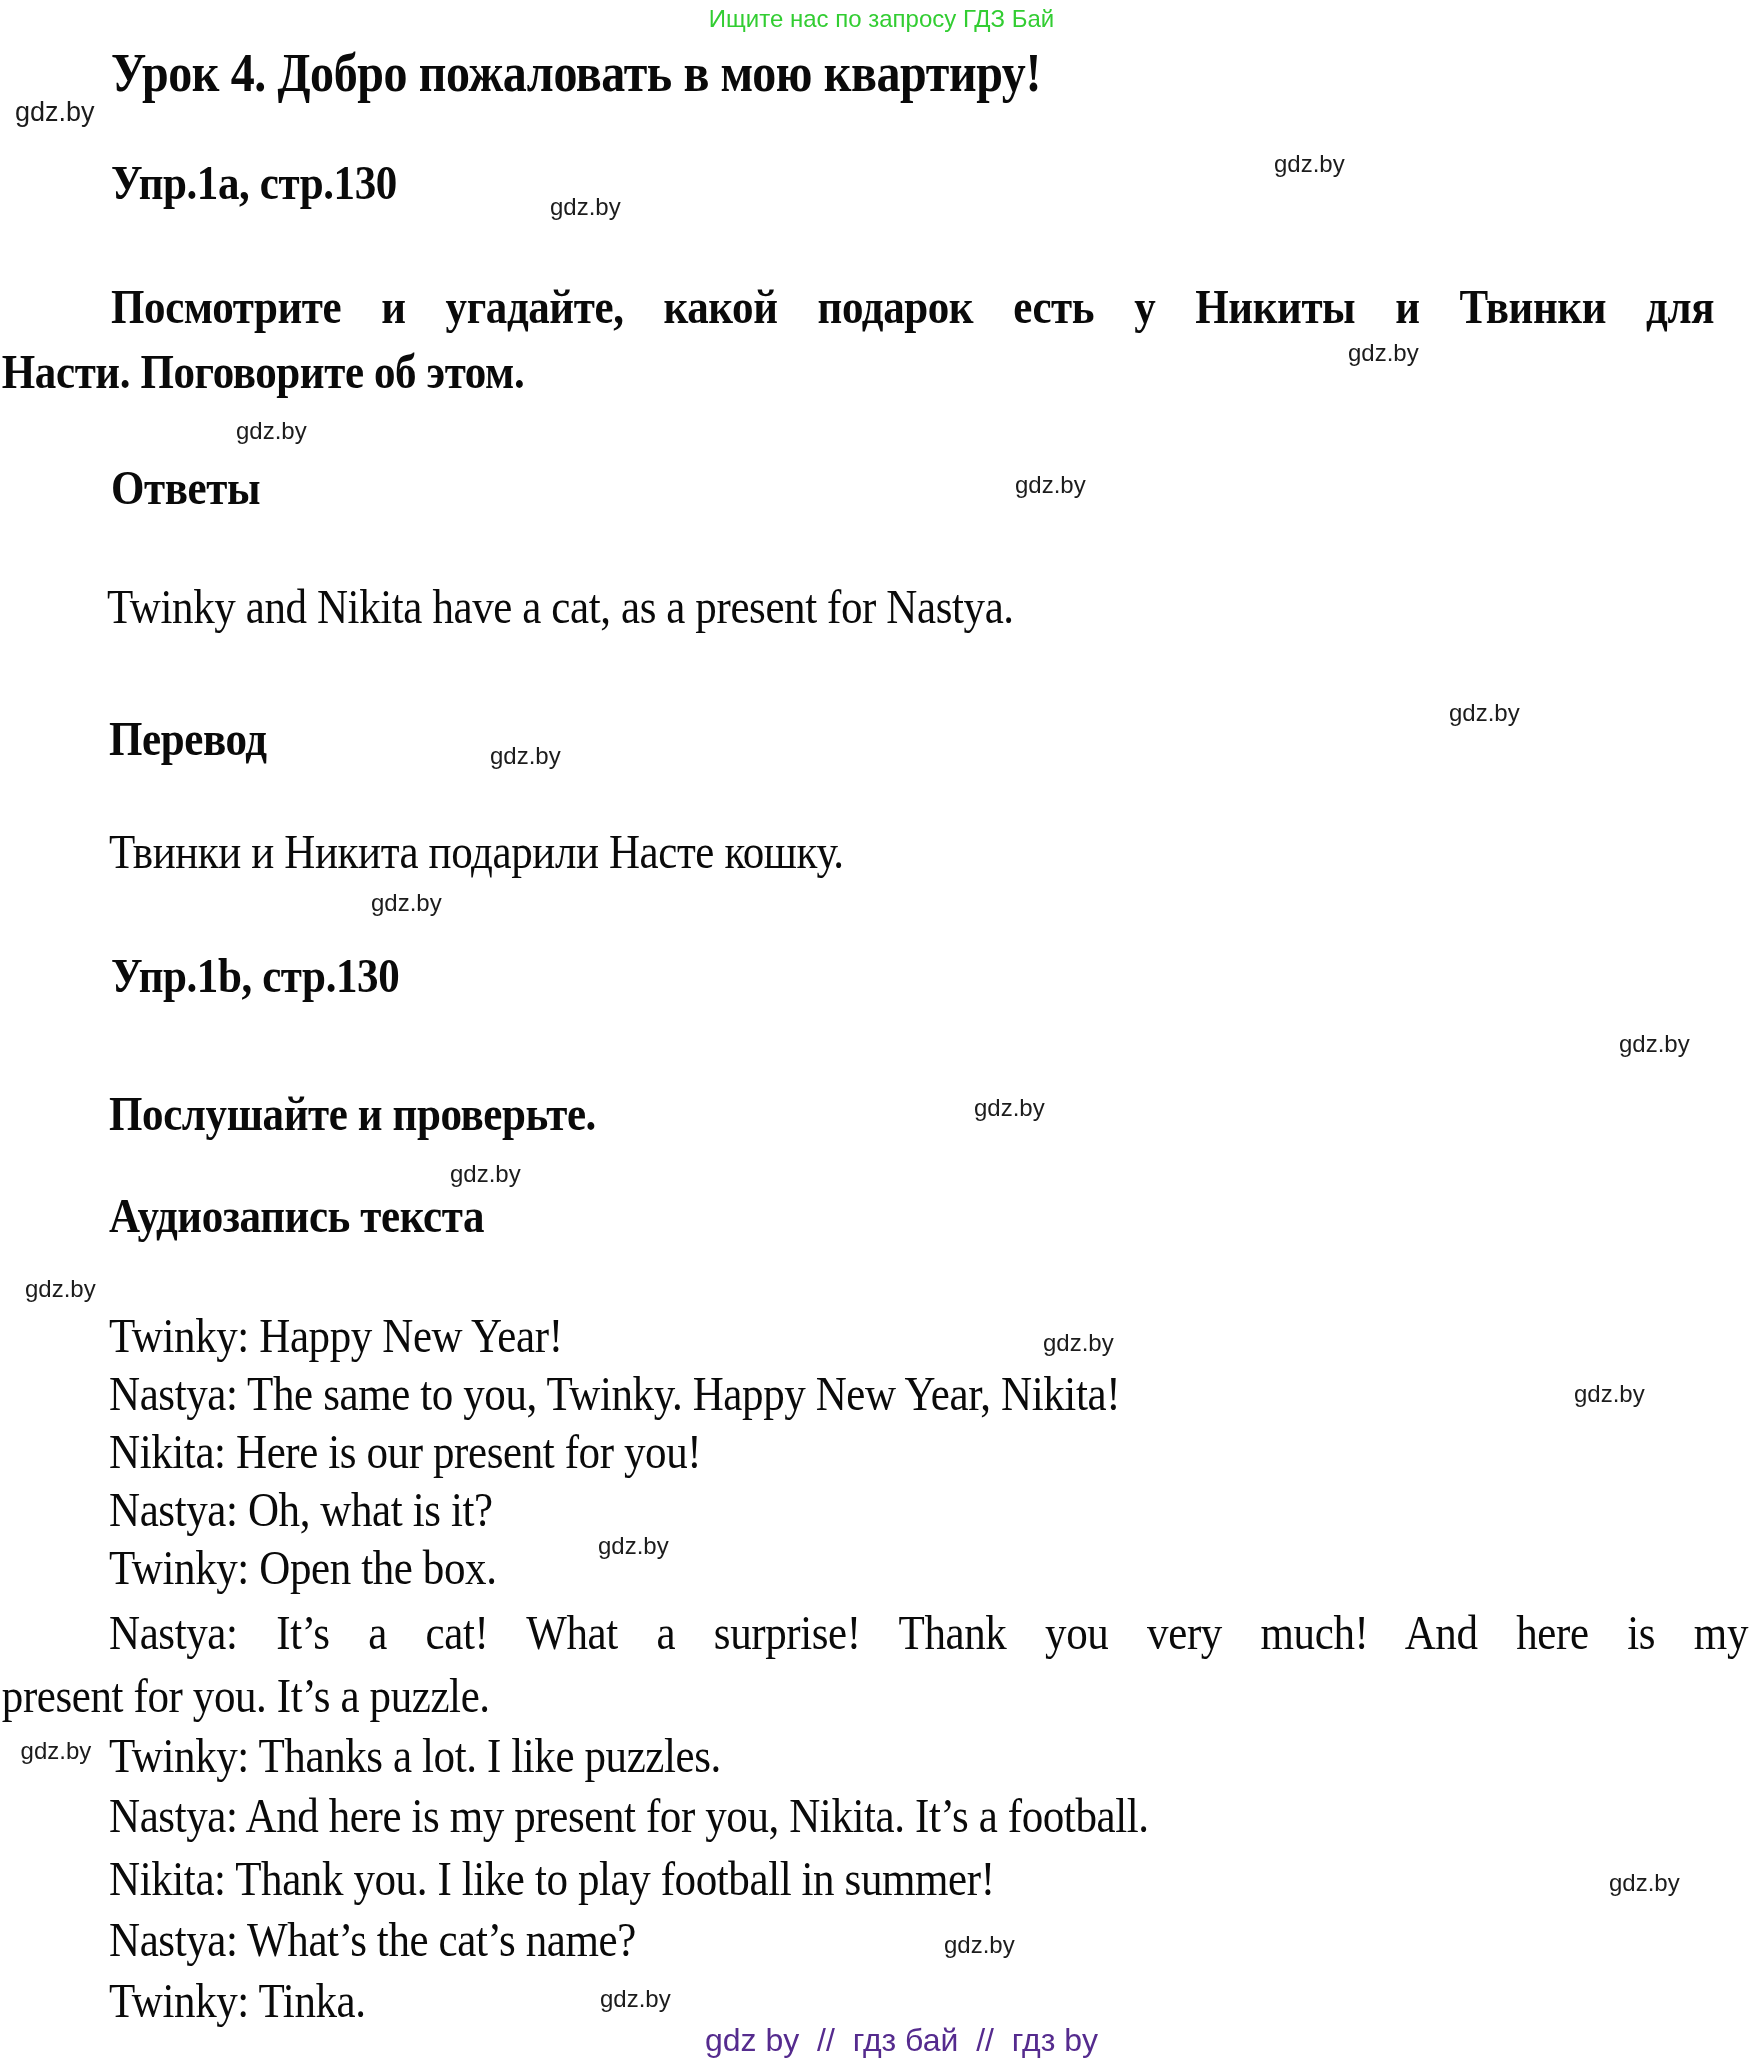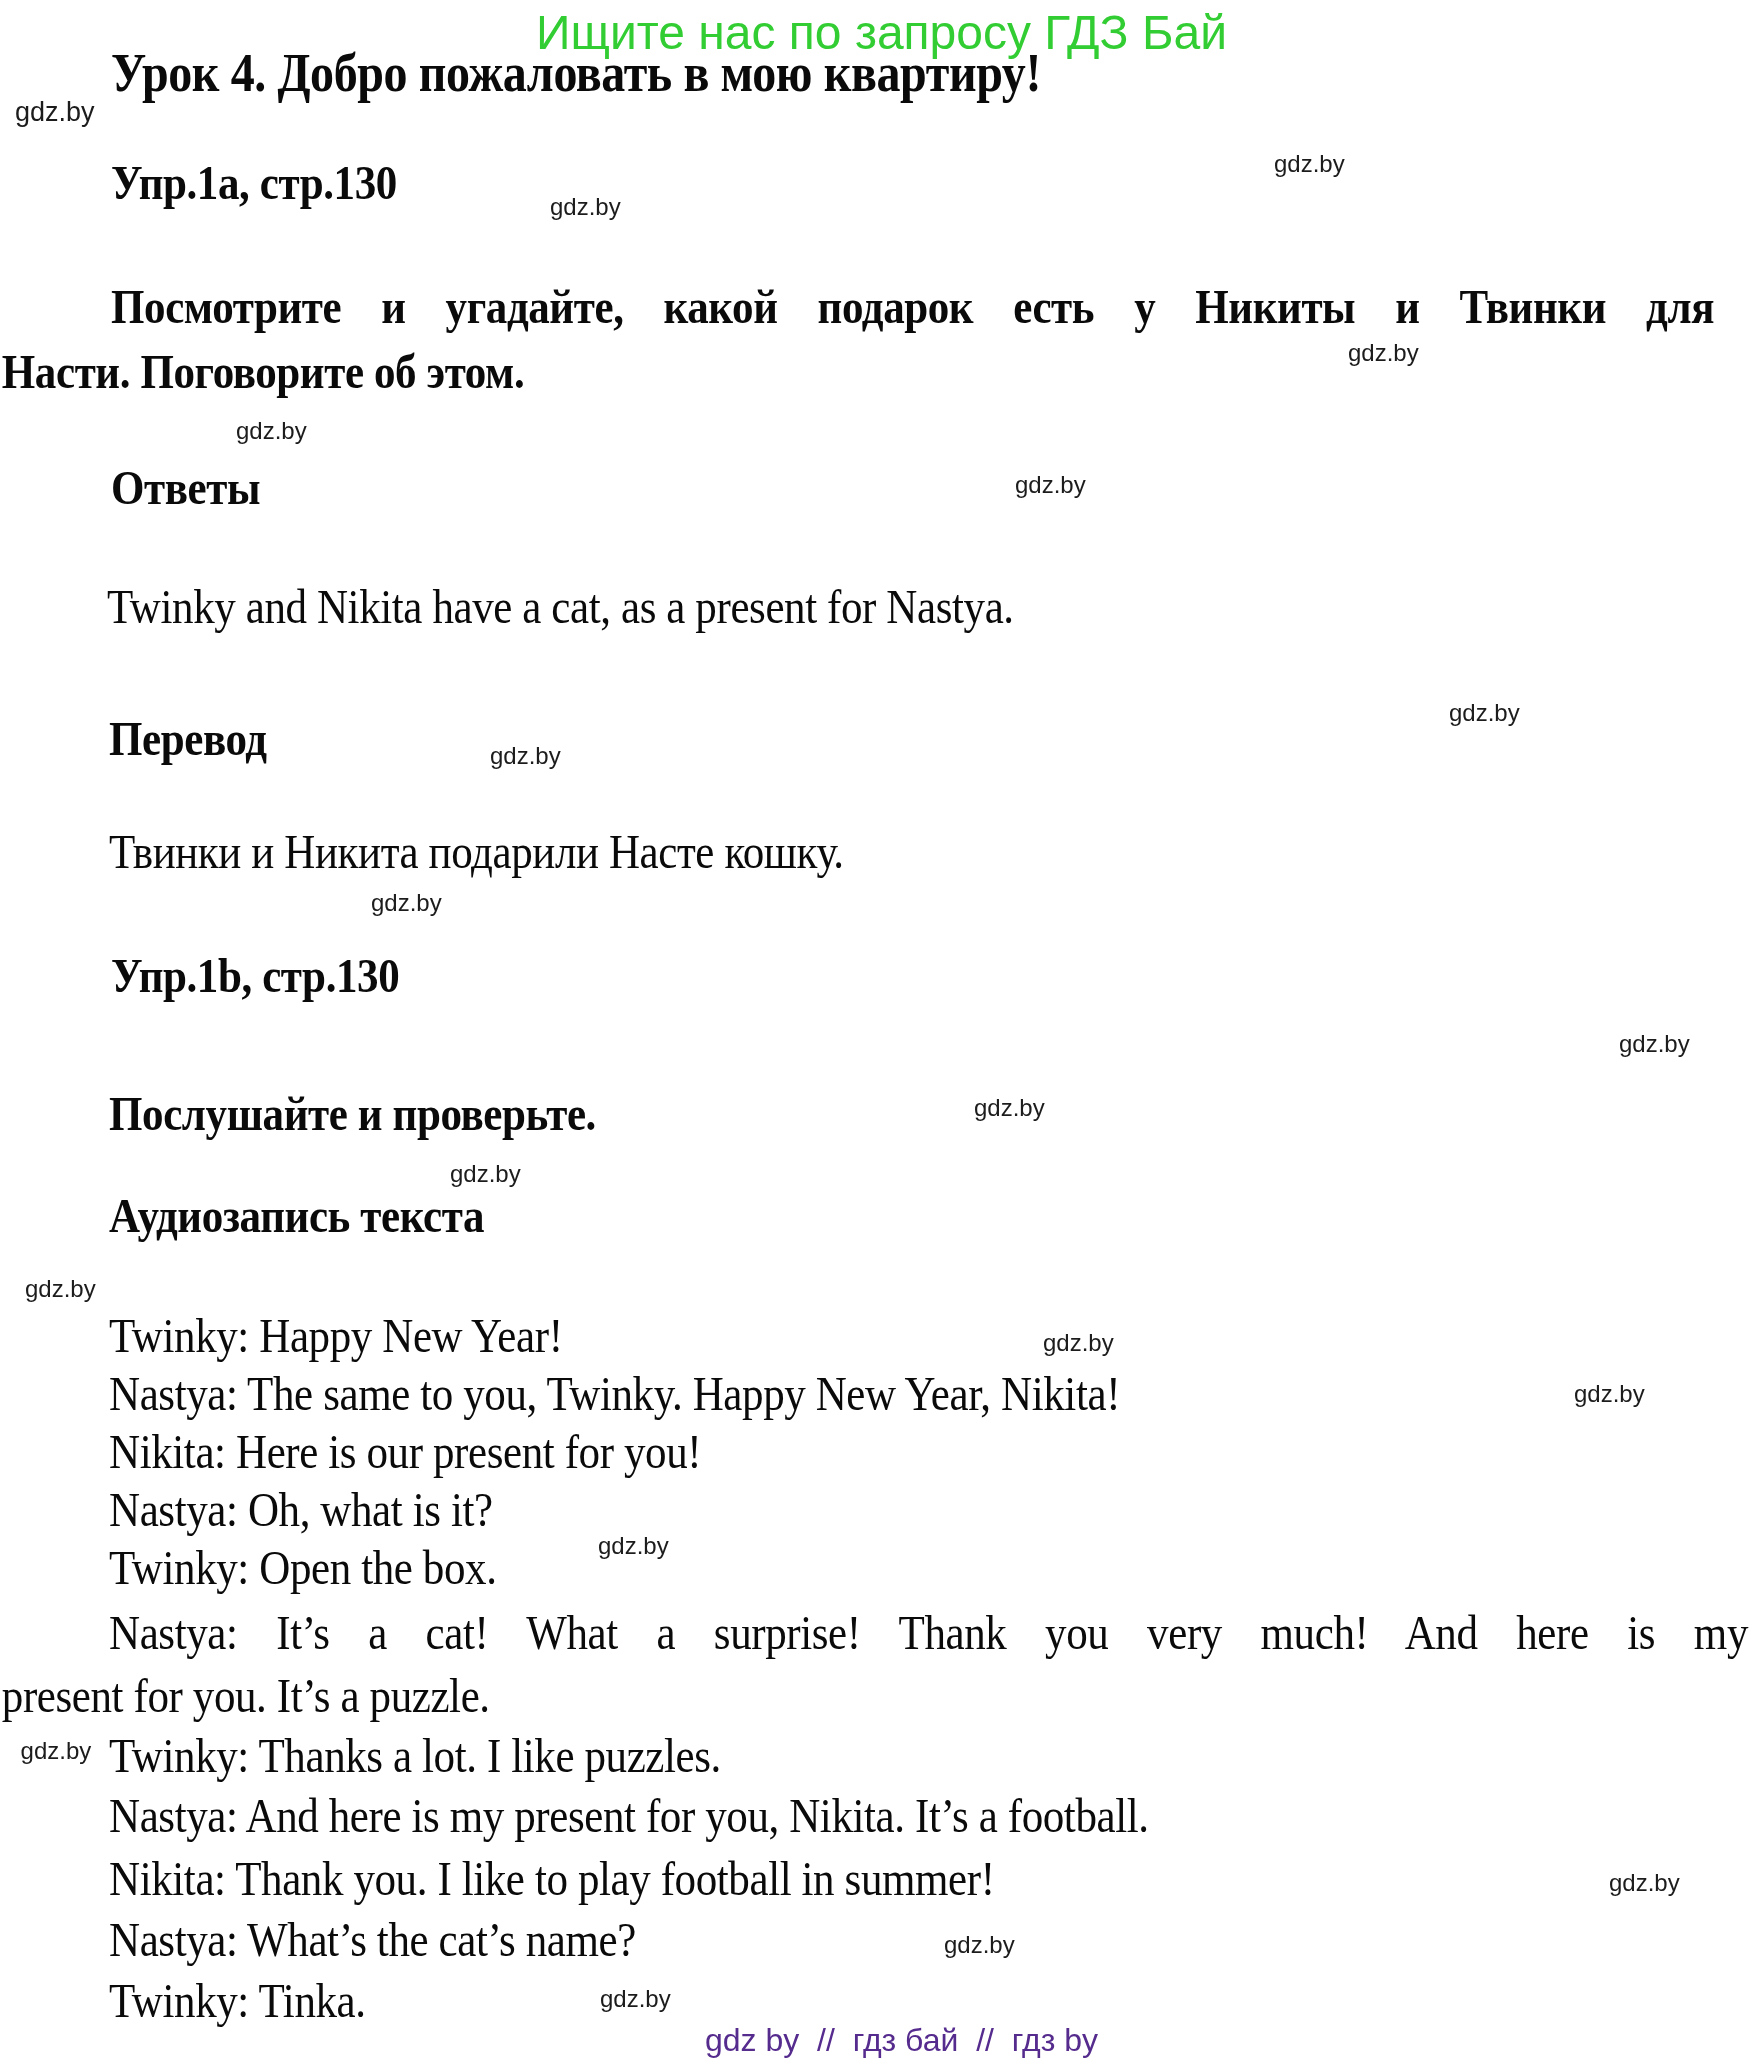--- a/index.html
+++ b/index.html
@@ -18,21 +18,21 @@
     font-family: "Liberation Serif", serif;
     color: var(--ink);
   }
 
   
   .promo {
     position: absolute;
     top: 5.4px; left: 0; width: 100%;
     text-align: center;
     font-family: "Liberation Sans", sans-serif;
-    font-size: 48px;
+    font-size: 24px;
     color: var(--promo-green);
   }
 
   
   .ser {
     position: absolute;
     font-family: "Liberation Serif", serif;
     font-size: 43px;
     white-space: nowrap;
     transform: scaleY(1.14);

